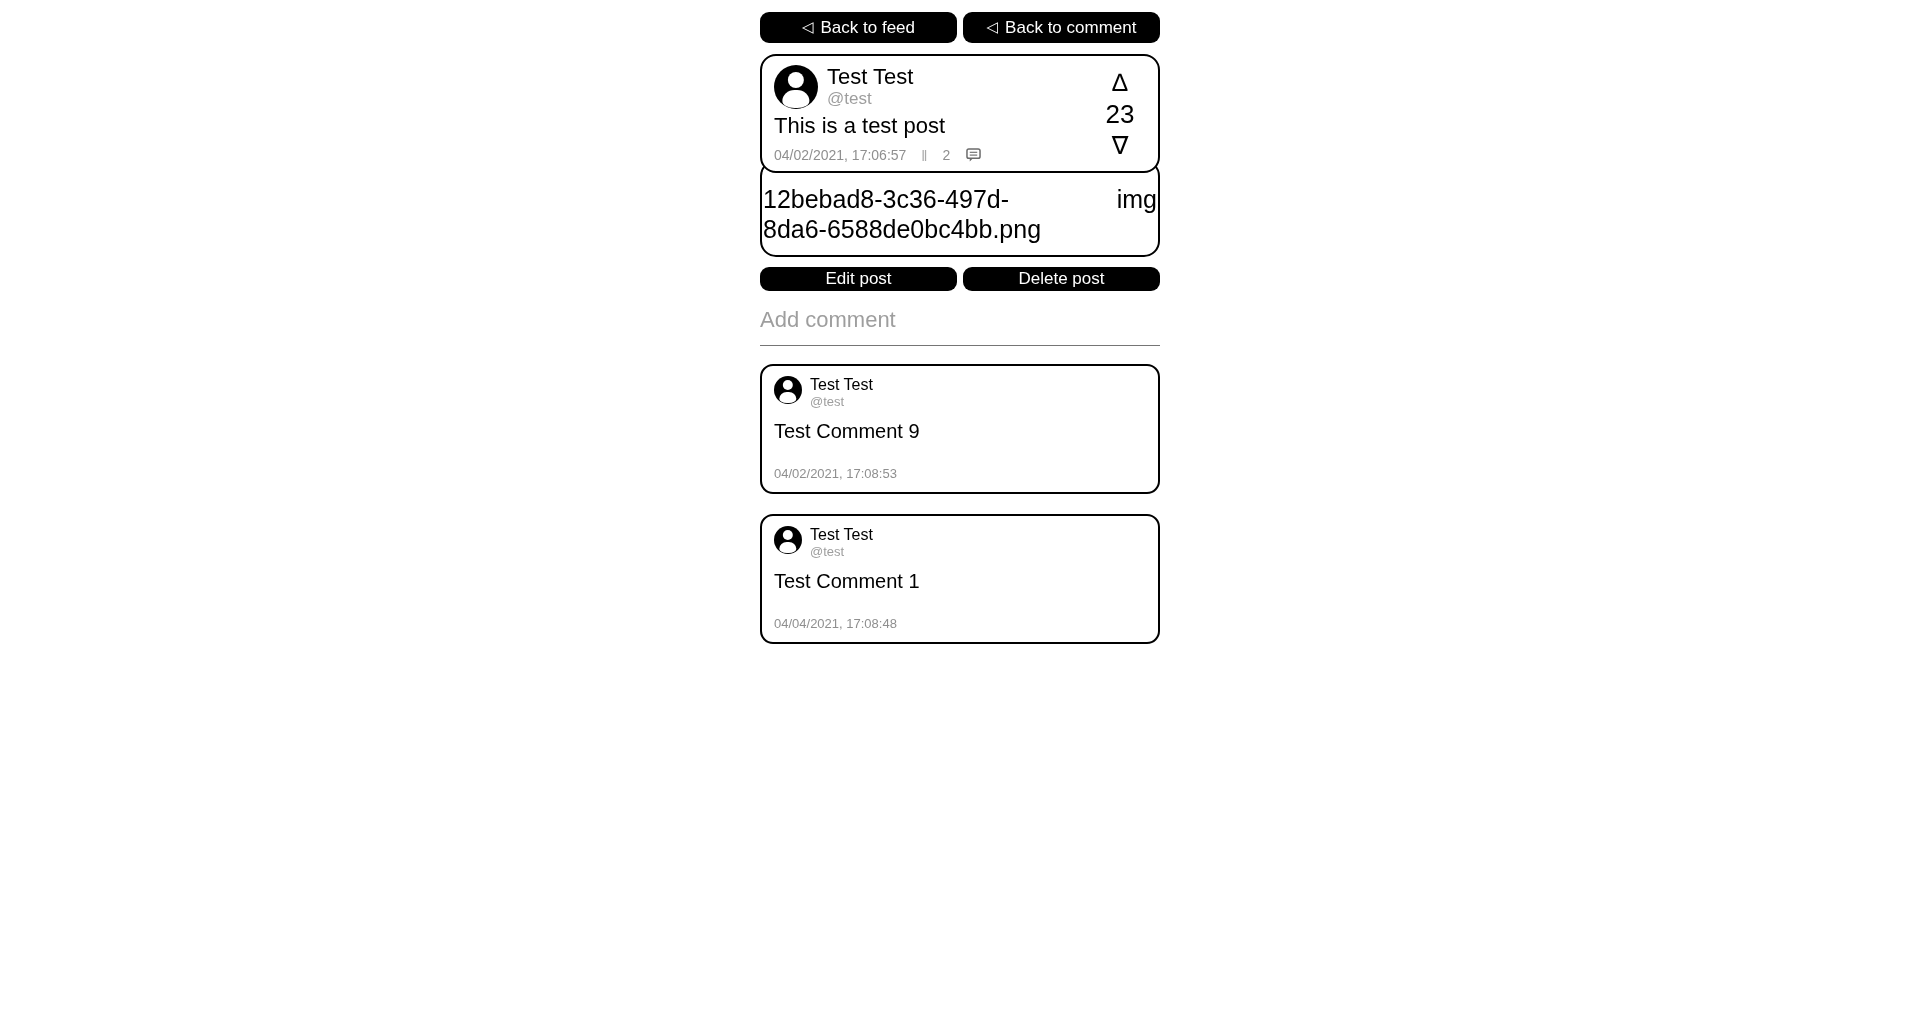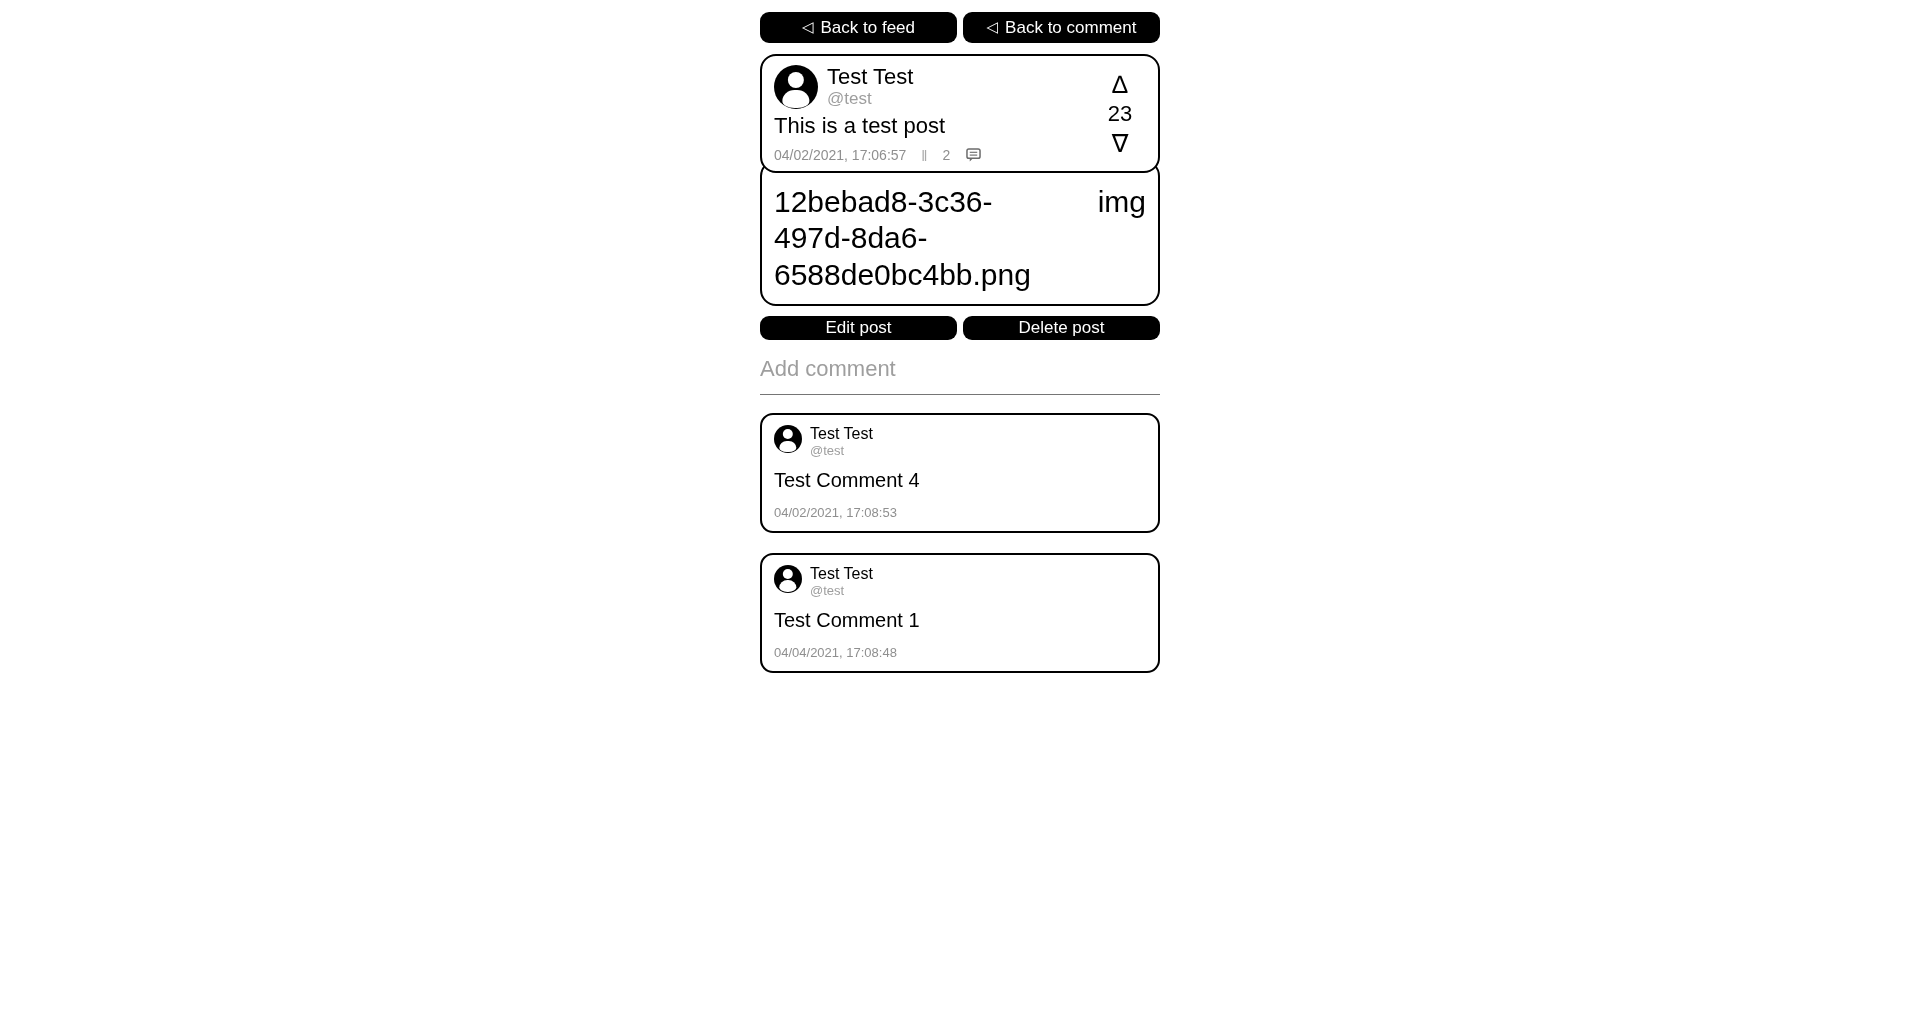--- a/index.html
+++ b/index.html
@@ -86,34 +86,34 @@
   .votes {
     width: 56px;
     flex: none;
     display: flex;
     flex-direction: column;
     align-items: center;
     justify-content: center;
     gap: 6px;
   }
   .vote-arrow { font-size: 25px; line-height: 1; cursor: pointer; }
-  .vote-count { font-size: 22px; line-height: 1; }
+  .vote-count { font-size: 26px; line-height: 1; }
 
   
   .attachment {
     position: relative;
     z-index: 1;
     margin-top: -13px;
     border: 2.5px solid #000;
     border-radius: 16px;
-    padding: 22px 12px 10px;
+    padding: 22px 1px 10px;
     display: flex;
     justify-content: space-between;
     align-items: flex-start;
-    font-size: 30px;
+    font-size: 25px;
     line-height: 1.22;
   }
   .attachment-filename { max-width: 282px; overflow-wrap: break-word; }
   .attachment-type { flex: none; }
 
   
   .comment-input {
     display: block;
     width: 100%;
     box-sizing: border-box;
@@ -135,21 +135,21 @@
     border-radius: 13px;
     padding: 10px 12px 11px;
     margin-top: 18px;
     background: #fff;
   }
   .comment-card + .comment-card { margin-top: 20px; }
   .comment-head { display: flex; gap: 8px; align-items: flex-start; }
   .c-name { font-size: 16px; line-height: 1.15; }
   .c-handle { font-size: 13px; line-height: 1.2; color: #9e9e9e; }
   .c-content { font-size: 20px; margin-top: 10px; line-height: 1.1; }
-  .c-time { font-size: 13px; color: #8f8f8f; margin-top: 14px; }
+  .c-time { font-size: 13px; color: #8f8f8f; margin-top: 24px; }
 </style>
 </head>
 <body>
 
 <div class="column">
 
   <div class="btn-row nav-row">
     <button class="btn">
       <span class="back-glyph">◁</span>
       <span>Back to feed</span>
@@ -210,21 +210,21 @@
     <div class="comment-head">
       <div class="avatar avatar-sm">
         <div class="avatar-head"></div>
         <div class="avatar-body"></div>
       </div>
       <div>
         <div class="c-name">Test Test</div>
         <div class="c-handle">@test</div>
       </div>
     </div>
-    <div class="c-content">Test Comment 4</div>
+    <div class="c-content">Test Comment 9</div>
     <div class="c-time">04/02/2021, 17:08:53</div>
   </div>
 
   <div class="comment-card">
     <div class="comment-head">
       <div class="avatar avatar-sm">
         <div class="avatar-head"></div>
         <div class="avatar-body"></div>
       </div>
       <div>

